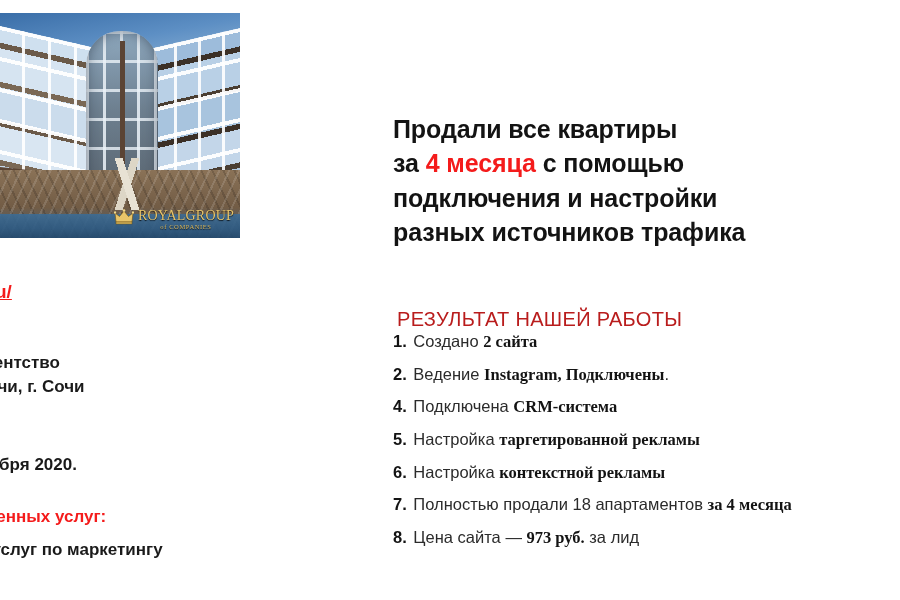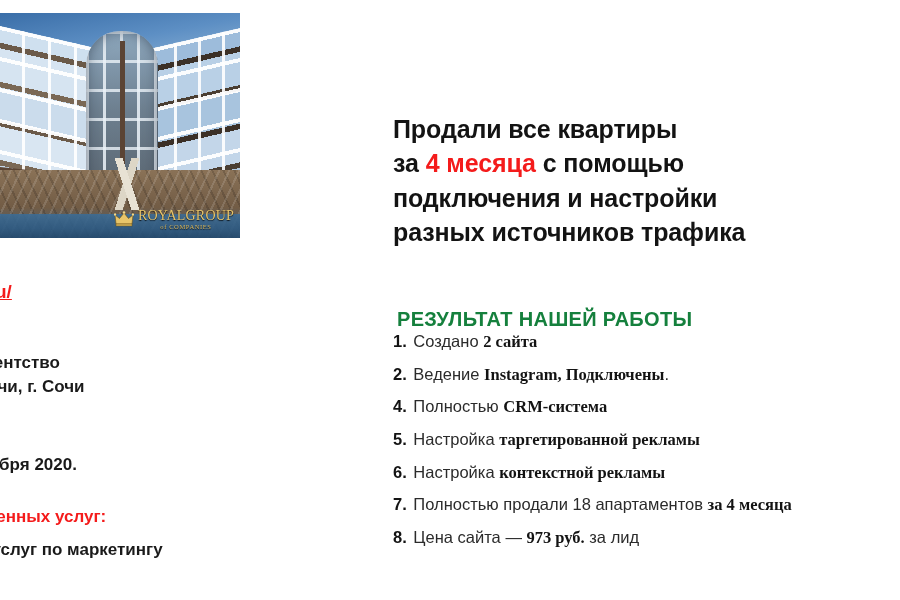--- a/index.html
+++ b/index.html
@@ -126,21 +126,21 @@
     height: 24px;
     background: linear-gradient(to bottom, #3d6c94, #2b5float 60%, #24486b);
     background: linear-gradient(to bottom, #3d6c94 0%, #2f5a81 60%, #24486b 100%);
     opacity: .9;
   }
   .photo-logo {
     position: absolute;
     right: 6px;
     bottom: 8px;
     display: flex;
-    align-items: center;
+    align-items: flex-start;
     gap: 4px;
   }
   .crown-icon {
     width: 20px; height: 16px;
     display: block;
   }
   .logo-text {
     display: flex;
     flex-direction: column;
     line-height: 1;
@@ -216,23 +216,23 @@
     letter-spacing: -0.1px;
     color: #131313;
   }
   .hl-accent { color: #f41b1b; }
 
   .section-title {
     position: absolute;
     left: 4px;
     top: 243px;
     font-size: 20px;
-    font-weight: 700;
+    font-weight: 400;
     letter-spacing: .3px;
-    color: #15803d;
+    color: #b91c1c;
     white-space: nowrap;
   }
 
   .result-list {
     position: absolute;
     left: 0;
     top: 285px;
     width: 507px;
     list-style: none;
     margin: 0;
@@ -304,19 +304,19 @@
     <span>за </span><span class="hl-accent">4 месяца</span><span> с помощью</span><br>
     <span>подключения и настройки</span><br>
     <span>разных источников трафика</span>
   </h1>
 
   <h2 class="section-title">РЕЗУЛЬТАТ НАШЕЙ РАБОТЫ</h2>
 
   <ul class="result-list" id="result-list">
       <li class="result-item"><span class="item-num">1.</span><span> Создано </span><span class="item-strong">2 сайта</span><span></span></li>
       <li class="result-item"><span class="item-num">2.</span><span> Ведение </span><span class="item-strong">Instagram, Подключены</span><span>.</span></li>
-      <li class="result-item"><span class="item-num">4.</span><span> Полностью </span><span class="item-strong">CRM-система</span><span></span></li>
+      <li class="result-item"><span class="item-num">4.</span><span> Подключена </span><span class="item-strong">CRM-система</span><span></span></li>
       <li class="result-item"><span class="item-num">5.</span><span> Настройка </span><span class="item-strong">таргетированной рекламы</span><span></span></li>
       <li class="result-item"><span class="item-num">6.</span><span> Настройка </span><span class="item-strong">контекстной рекламы</span><span></span></li>
       <li class="result-item"><span class="item-num">7.</span><span> Полностью продали 18 апартаментов </span><span class="item-strong">за 4 месяца</span><span></span></li>
       <li class="result-item"><span class="item-num">8.</span><span> Цена сайта — </span><span class="item-strong">973 руб.</span><span> за лид</span></li>
     </ul>
 </div>
 
 </body></html>

